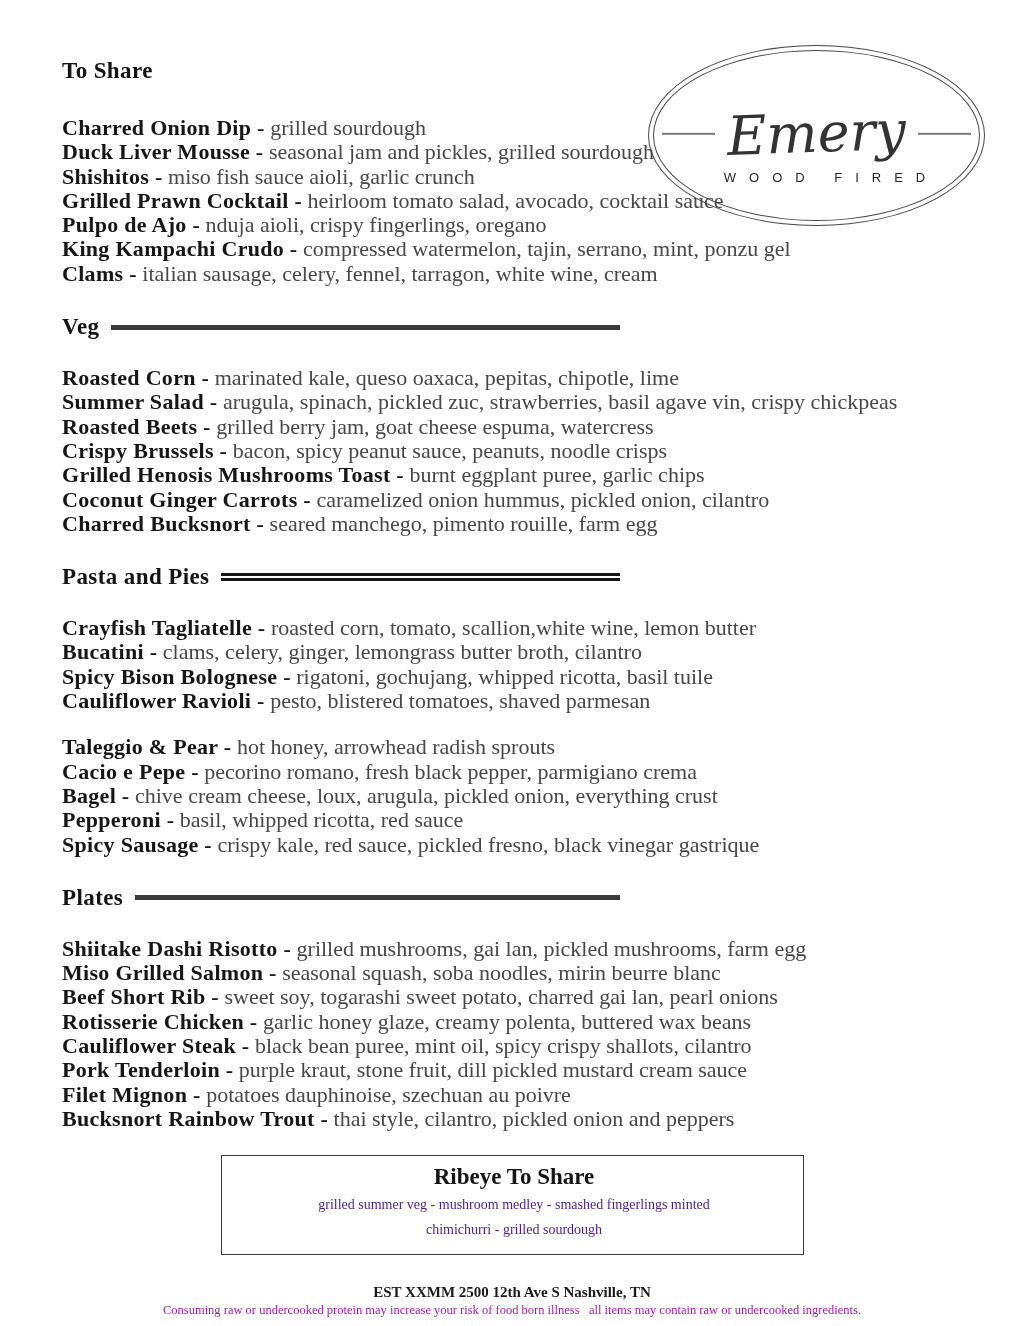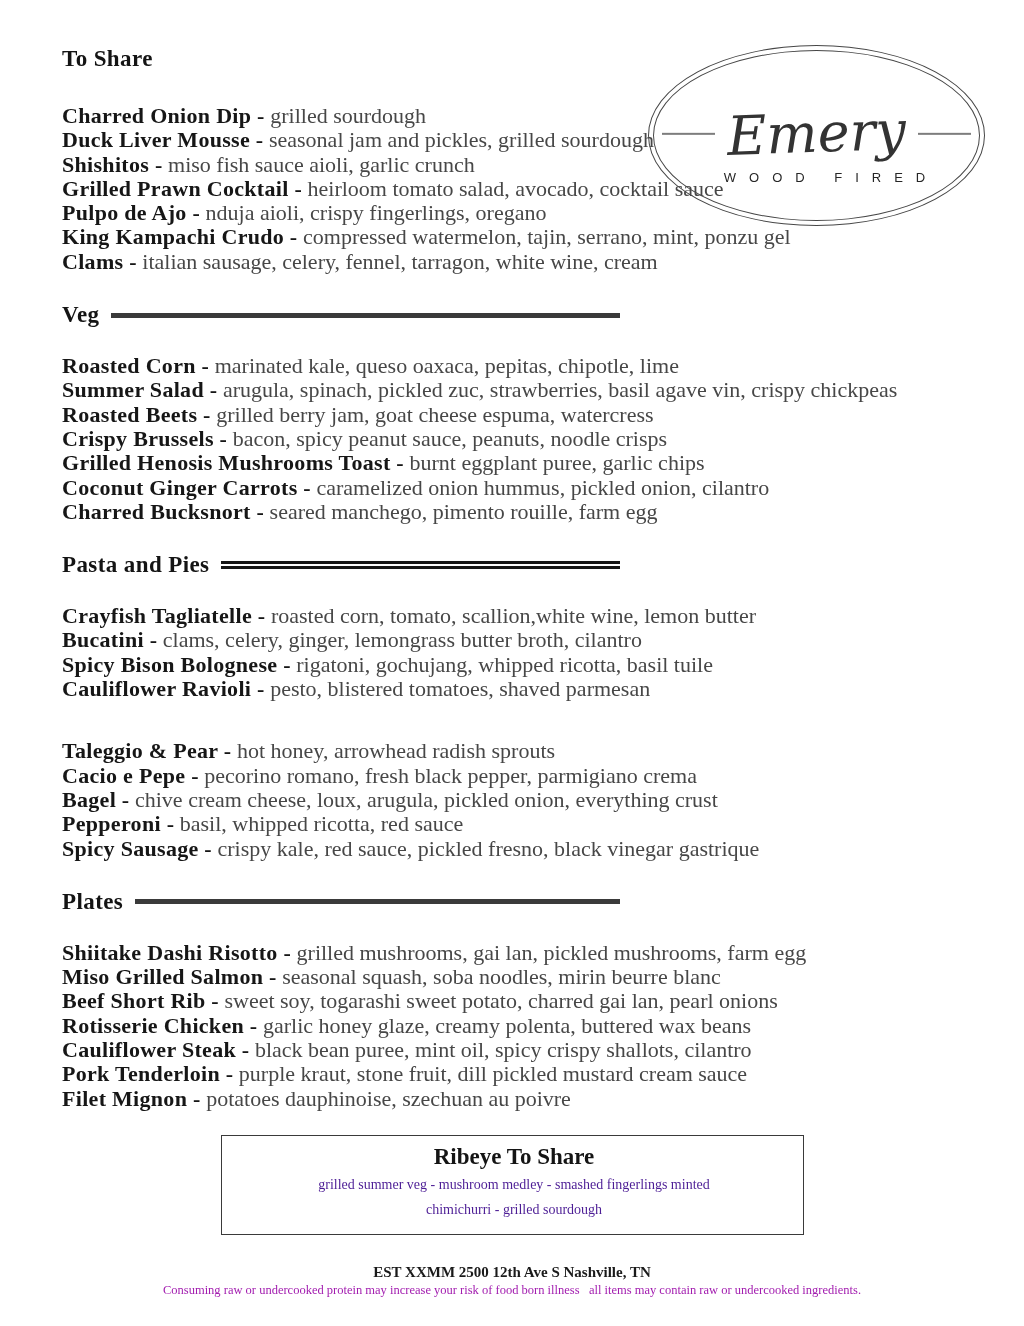--- a/index.html
+++ b/index.html
@@ -23,32 +23,32 @@
     color: #141414;
     letter-spacing: 0.4px;
     white-space: nowrap;
   }
   .section-head {
     display: flex;
     align-items: center;
     width: 558px;
     margin: 26px 0 24px 0;
   }
-  .menu-section:first-child .section-head { margin-top: 0; margin-bottom: 30px; }
+  .menu-section:first-child .section-head { margin-top: 12px; margin-bottom: 30px; }
   .rule { flex: 1; margin-left: 12px; }
   .rule-single { height: 5px; background: #3a3a3a; }
   .rule-double {
     height: 8px;
     border-top: 3px solid #161616;
     border-bottom: 3px solid #161616;
     box-sizing: border-box;
   }
 
   
-  .group + .group { margin-top: 38px; }
+  .group + .group { margin-top: 22px; }
   .item {
     font-size: 22px;
     line-height: 24.3px;
     color: #474747;
   }
   .item .nm {
     font-weight: bold;
     color: #161616;
     letter-spacing: 0.3px;
   }
@@ -211,20 +211,21 @@
             <div class="rule rule-single"></div>
           </div>
           <div class="group">
             <div class="item"><span class="nm">Shiitake Dashi Risotto -</span><span class="ds"> grilled mushrooms, gai lan, pickled mushrooms, farm egg</span></div>
             <div class="item"><span class="nm">Miso Grilled Salmon -</span><span class="ds"> seasonal squash, soba noodles, mirin beurre blanc</span></div>
             <div class="item"><span class="nm">Beef Short Rib -</span><span class="ds"> sweet soy, togarashi sweet potato, charred gai lan, pearl onions</span></div>
             <div class="item"><span class="nm">Rotisserie Chicken -</span><span class="ds"> garlic honey glaze, creamy polenta, buttered wax beans</span></div>
             <div class="item"><span class="nm">Cauliflower Steak -</span><span class="ds"> black bean puree, mint oil, spicy crispy shallots, cilantro</span></div>
             <div class="item"><span class="nm">Pork Tenderloin -</span><span class="ds"> purple kraut, stone fruit, dill pickled mustard cream sauce</span></div>
             <div class="item"><span class="nm">Filet Mignon -</span><span class="ds"> potatoes dauphinoise, szechuan au poivre</span></div>
+            <div class="item"><span class="nm">Bucksnort Rainbow Trout -</span><span class="ds"> thai style, cilantro, pickled onion and peppers</span></div>
           </div>
         </section>
       </div>
 
     <div class="feature-box">
       <div class="feature-title">Ribeye To Share</div>
       <div class="feature-line">grilled summer veg - mushroom medley - smashed fingerlings minted</div>
       <div class="feature-line">chimichurri - grilled sourdough</div>
     </div>
 

